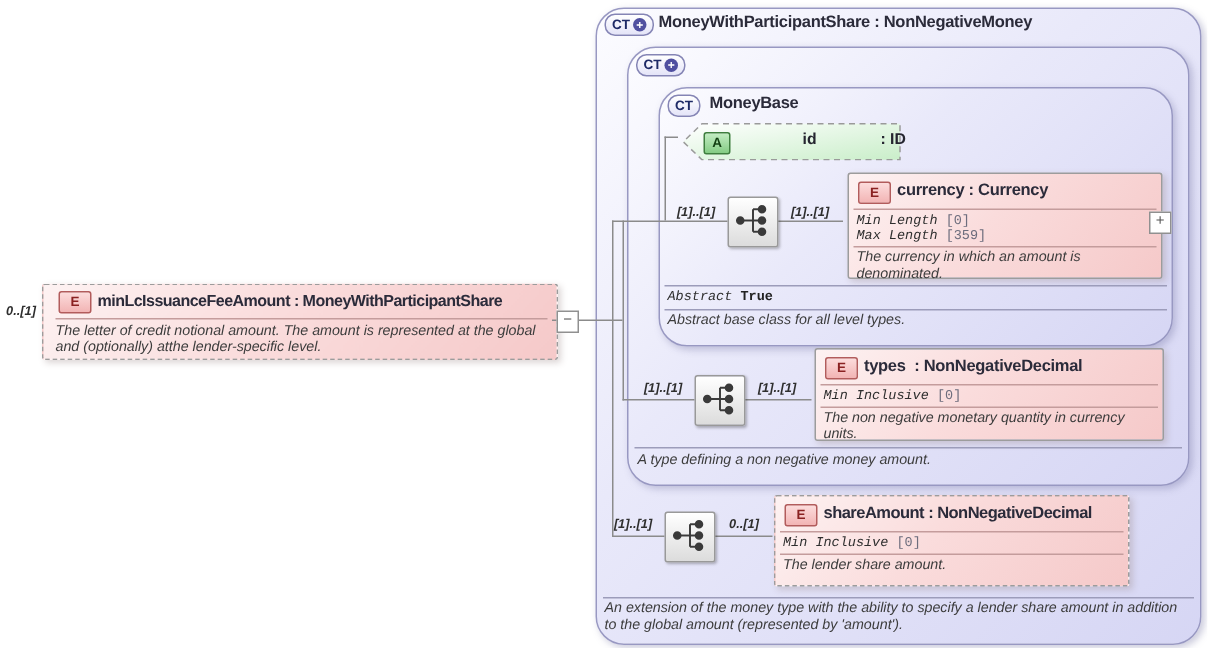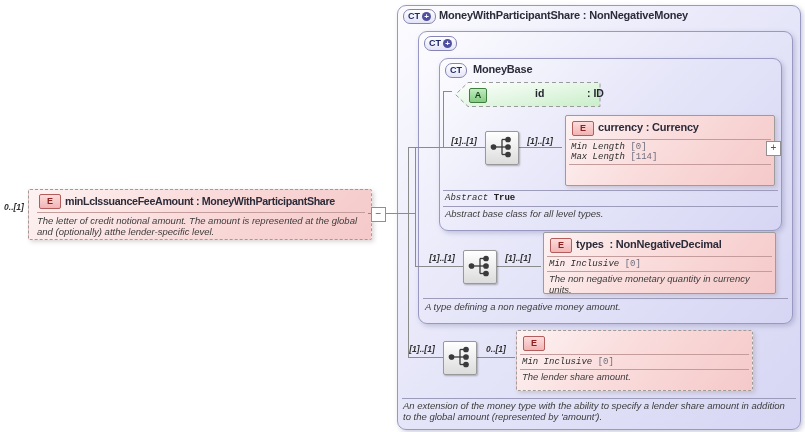--- a/index.html
+++ b/index.html
@@ -1,18 +1,18 @@
 <!DOCTYPE html>
 <html><head>
 <meta charset="utf-8">
 <style>
   html,body{margin:0;padding:0;background:#fff;}
   .stage{position:relative;width:805px;height:432px;background:#ffffff;
          font-family:"Liberation Sans",sans-serif;overflow:hidden;}
-  .ct-box{position:absolute;border:1px solid #9898c2;border-radius:9px;
+  .ct-box{position:absolute;border:1px solid #9898c2;border-radius:19px;
           background:linear-gradient(135deg,#fcfcff 0%,#e9e9fa 40%,#d6d6f4 100%);
           box-shadow:2px 2px 5px rgba(120,120,165,.38);}
   .elem-box{position:absolute;border:1px solid #9c9c9c;border-radius:2px;
           background:linear-gradient(130deg,#fdf2f2 0%,#fadcdc 45%,#f5c9c9 100%);
           box-shadow:2px 2px 4px rgba(150,130,130,.32);}
   .dashed{border-style:dashed;}
   .title{position:absolute;font-weight:bold;font-size:11px;color:#2b2b3a;
          white-space:pre;letter-spacing:-0.2px;}
   .t-small{font-size:10.7px;letter-spacing:-0.35px;}
   .t-tight{letter-spacing:-0.35px;}
@@ -98,23 +98,24 @@
         <div class="elem-box" style="left:125px;top:56px;width:208px;height:69px">
           <span class="badge-e" style="left:6px;top:5px">E</span>
           <span class="title" style="left:32px;top:5px">currency : Currency</span>
           <div class="sep p" style="left:3px;right:3px;top:23px"></div>
           <div class="facet" style="left:5px;top:26px">
             <span class="f-name" style="min-width:42px">Min Length</span>
             <span class="f-val">[0]</span>
           </div>
           <div class="facet" style="left:5px;top:36px">
             <span class="f-name" style="min-width:42px">Max Length</span>
-            <span class="f-val">[114]</span>
+            <span class="f-val">[359]</span>
           </div>
           <div class="sep p" style="left:3px;right:3px;top:48px"></div>
+          <div class="ann" style="left:5px;top:51px;width:200px">The currency in which an amount is denominated.</div>
         </div>
 
         <div class="sep b" style="left:3px;right:3px;top:131px"></div>
         <div class="facet" style="left:5px;top:134px">
           <span class="f-name" style="min-width:37px">Abstract</span>
           <span class="f-bold">True</span>
         </div>
         <div class="sep b" style="left:3px;right:3px;top:147px"></div>
         <div class="ann" style="left:5px;top:150px;width:330px">Abstract base class for all level types.</div>
       </div>
@@ -130,20 +131,21 @@
         <div class="sep p" style="left:3px;right:3px;top:38px"></div>
         <div class="ann" style="left:5px;top:41px;width:223px">The non negative monetary quantity in currency units.</div>
       </div>
 
       <div class="sep b" style="left:4px;right:4px;top:266px"></div>
       <div class="ann" style="left:6px;top:270px;width:358px">A type defining a non negative money amount.</div>
     </div>
 
     <div class="elem-box dashed" style="left:118px;top:324px;width:235px;height:59px">
       <span class="badge-e" style="left:6px;top:5px">E</span>
+      <span class="title t-tight" style="left:32px;top:5px">shareAmount : NonNegativeDecimal</span>
       <div class="sep p" style="left:3px;right:3px;top:23px"></div>
       <div class="facet" style="left:5px;top:26px">
         <span class="f-name" style="min-width:55px">Min Inclusive</span>
         <span class="f-val">[0]</span>
       </div>
       <div class="sep p" style="left:3px;right:3px;top:38px"></div>
       <div class="ann" style="left:5px;top:41px;width:223px">The lender share amount.</div>
     </div>
 
     <div class="sep b" style="left:4px;right:4px;top:392px"></div>

